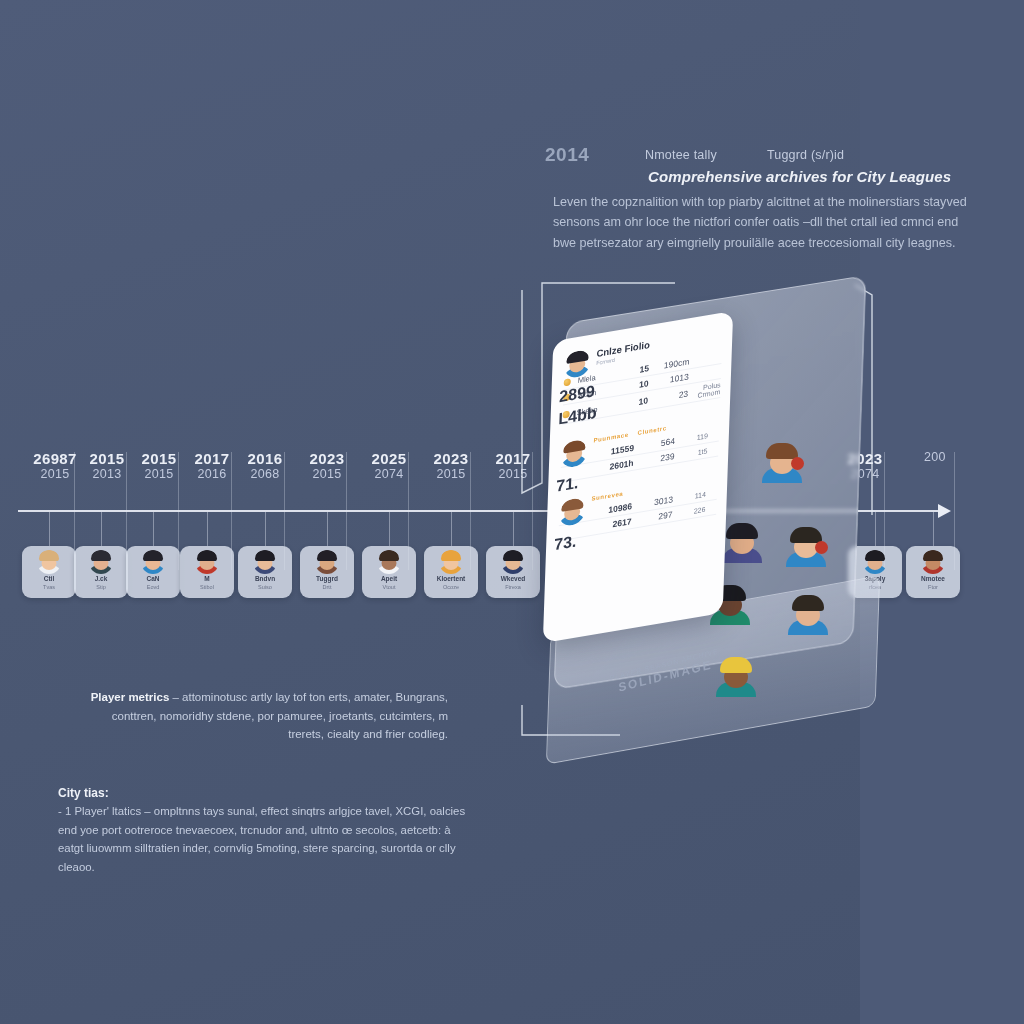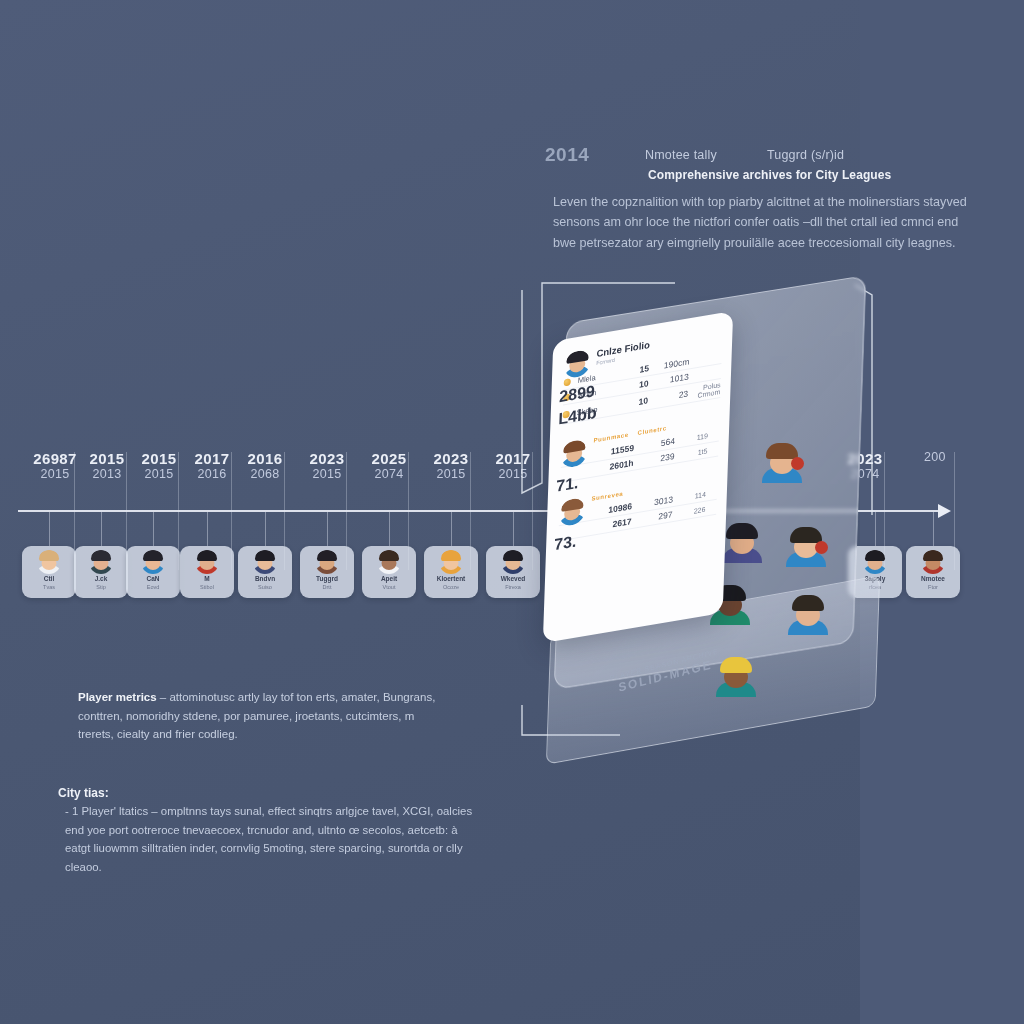--- a/index.html
+++ b/index.html
@@ -18,21 +18,21 @@
   
   .hdr { position:absolute; left:545px; top:140px; width:425px; }
   .hdr-year {
     position:absolute; left:0; top:4px;
     font-size:19px; font-weight:700; color:#9aa6bd; letter-spacing:.5px;
   }
   .hdr-tags { position:absolute; left:100px; top:8px; display:flex; gap:50px; }
   .hdr-tag { font-size:12.5px; color:#c3ccde; letter-spacing:.2px; }
   .hdr-title {
     position:absolute; left:103px; top:28px;
-    font-size:12px; font-weight:700; color:#eef1f7; letter-spacing:.1px;
+    font-size:15px; font-weight:700; color:#eef1f7; letter-spacing:.1px;font-style:italic;
   }
   .hdr-body {
     position:absolute; left:8px; top:52px; width:415px;
     font-size:12.6px; line-height:1.62; color:#b9c3d6;
   }
 
   
   .axis {
     position:absolute; left:18px; top:510px; width:930px; height:2px;
     background:#e9edf5; opacity:.92;
@@ -132,27 +132,27 @@
   .fav { position:absolute; width:40px; height:40px; border-radius:50%; overflow:hidden; }
   .fav i { position:absolute; left:50%; transform:translateX(-50%); }
   .fav .hair { top:0; width:32px; height:16px; border-radius:16px 16px 4px 4px; }
   .fav .face { top:9px; width:24px; height:22px; border-radius:50%; }
   .fav .body { bottom:0; width:40px; height:15px; border-radius:14px 14px 0 0; }
   .fav .ball { position:absolute; right:-2px; top:14px; width:13px; height:13px;
                border-radius:50%; background:#c0392b; }
 
   
   .note1 { position:absolute; left:78px; top:688px; width:370px;
-           font-size:11.5px; line-height:1.62; color:#c6cfe0; }
+           font-size:11.5px; line-height:1.62; color:#c6cfe0;text-align:right; }
   .note1 b { color:#f0f3f8; }
   .note2-h { position:absolute; left:58px; top:786px;
              font-size:12px; font-weight:700; color:#eef1f7; }
   .note2 { position:absolute; left:58px; top:802px; width:415px;
            font-size:11.4px; line-height:1.63; color:#c4cddf; }
-  .note2 div { margin-bottom:2px;margin-left:7px; }
+  .note2 div { margin-bottom:2px; }
 </style>
 </head>
 <body>
 
 <div id="stage">
 
   <div class="hdr">
     <div class="hdr-year">2014</div>
     <div class="hdr-tags">
       <span class="hdr-tag">Nmotee tally</span>

